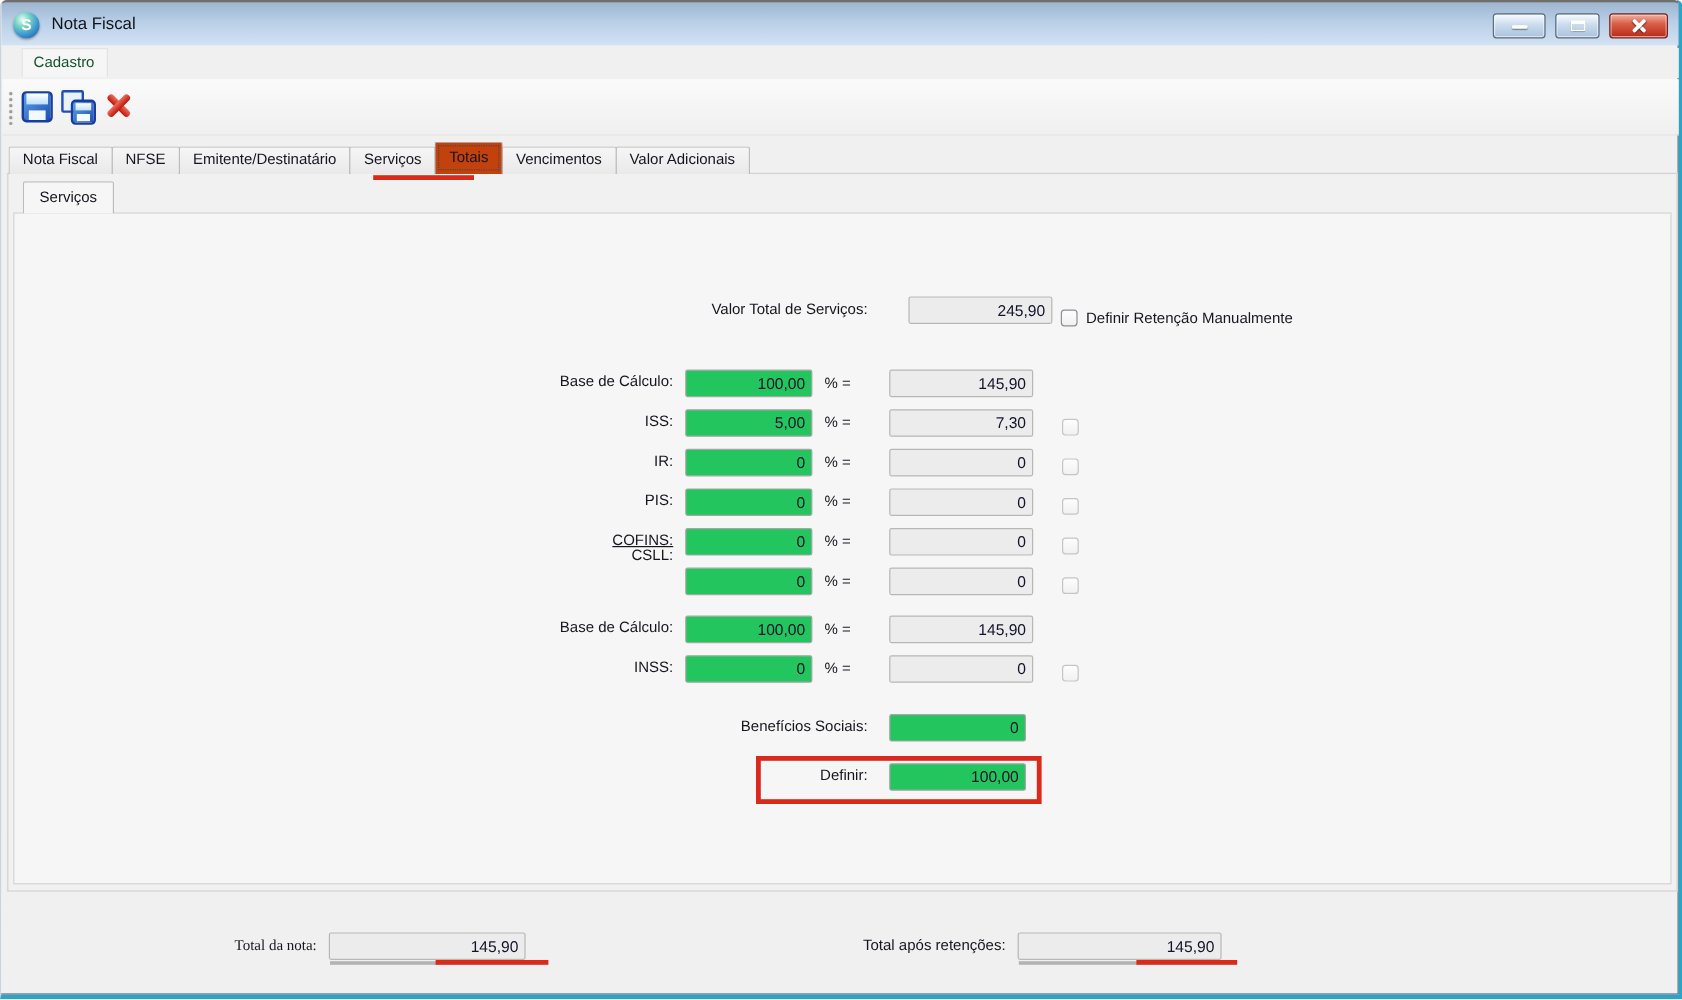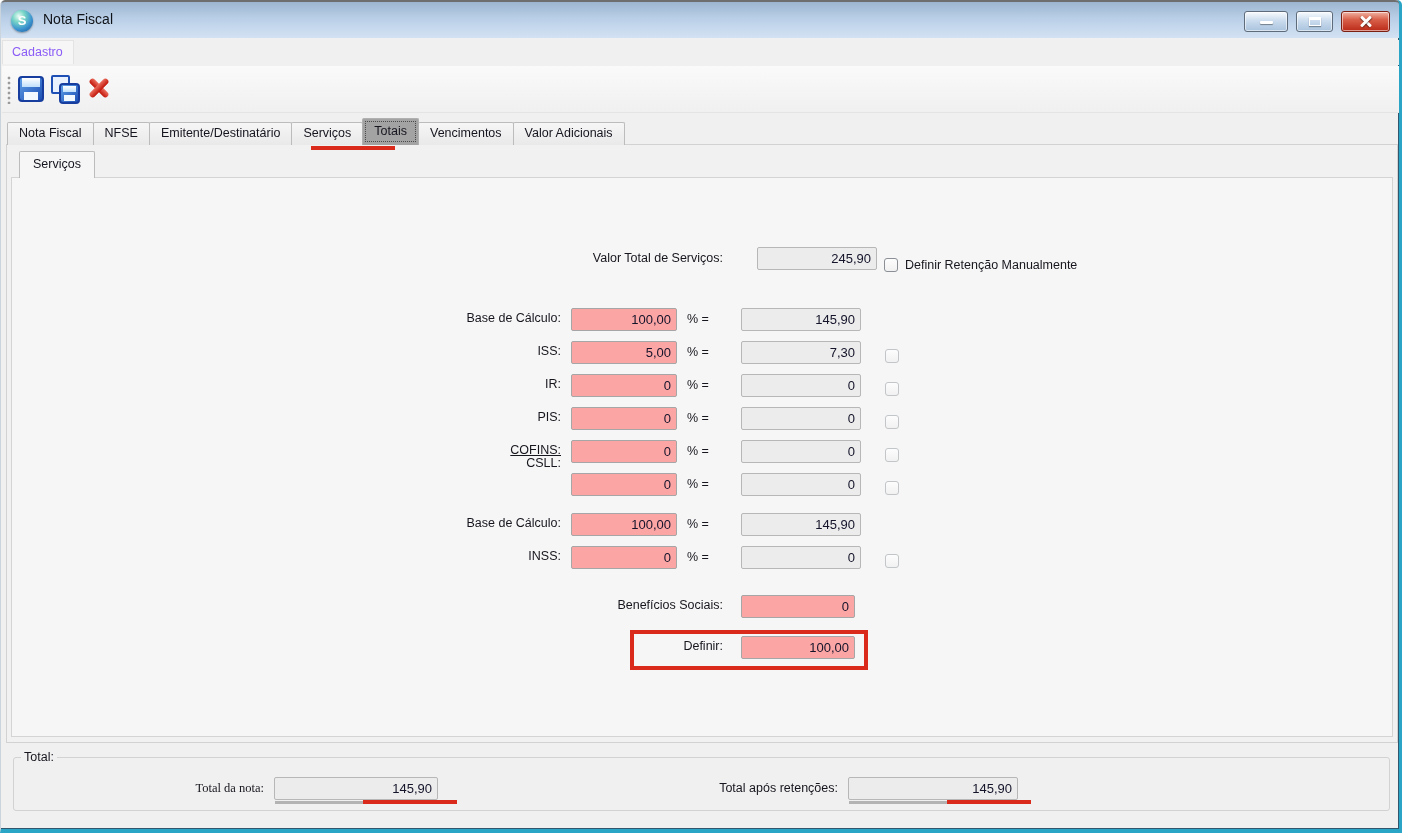--- a/index.html
+++ b/index.html
@@ -34,22 +34,22 @@
               box-shadow:0 1px 1px rgba(0,0,0,.4); border-radius:1px; }
   .glyph-restore{ position:absolute; left:12px; top:5px; width:12px; height:9px;
               border:1px solid #ffffff; border-top-width:3px; box-shadow:0 1px 1px rgba(0,0,0,.35); }
   .glyph-x b{ position:absolute; left:17px; top:8px; width:14px; height:3px; background:#fff;
               border-radius:1px; box-shadow:0 1px 1px rgba(0,0,0,.4); }
   .glyph-x b:first-child{ transform:rotate(45deg); }
   .glyph-x b:last-child{ transform:rotate(-45deg); }
 
   
   .menubar{ position:absolute; left:1px; top:40px; width:1398px; height:25px; background:#f0f0f0; }
-  .menu-item{ display:inline-block; padding:4px 10px 5px 9px; font-size:12.5px; color:#8b5cf6;
-              background:#f6f6f6; border:1px solid #e3e3e3; border-bottom:none; }
+  .menu-item{ display:inline-block; padding:4px 10px 5px 9px; font-size:12.5px; color:#14532d;
+              background:#f6f6f6; border:1px solid #e3e3e3; border-bottom:none;margin-left:16px; }
   .toolbar{ position:absolute; left:1px; top:66px; width:1398px; height:47px;
             background:linear-gradient(#fafafa,#f0f0f0); border-bottom:1px solid #e4e4e4; }
   .gripper{ position:absolute; left:5px; top:10px; width:4px; height:28px;
             background-image:radial-gradient(circle at 2px 2px,#9a9a9a 1.2px,transparent 1.7px);
             background-size:4px 5px; }
   .tbtn{ position:absolute; top:8px; width:30px; height:30px; }
 
   .fl-body{ position:absolute; inset:2px; background:linear-gradient(135deg,#5ea0e8,#1d4fb4);
             border:2px solid #173d9e; border-radius:4px; }
   .fl-shutter{ position:absolute; left:6px; right:6px; top:4px; height:9px;
@@ -65,37 +65,37 @@
 
   .xbar{ position:absolute; left:3px; top:11px; width:24px; height:6px;
          background:linear-gradient(#ec6f60,#c01508); border-radius:3px; }
   .xbar.a{ transform:rotate(45deg); } .xbar.b{ transform:rotate(-45deg); }
 
   
   .tabstrip{ position:absolute; left:6px; top:118px; height:27px; display:flex; align-items:flex-end; z-index:4; }
   .tab{ height:23px; padding:3px 11px 0 11px; font-size:12.5px; color:#15151f;
         background:linear-gradient(#f6f6f6,#e9e9e9); border:1px solid #bcbcbc; border-bottom:none;
         border-radius:2px 2px 0 0; margin-right:-1px; white-space:nowrap; }
-  .tab.selected{ height:27px; padding-top:5px; background:#a3a3a3; position:relative; z-index:5;
+  .tab.selected{ height:27px; padding-top:5px; background:#c2410c; position:relative; z-index:5;
         outline:1px dotted #4a4a4a; outline-offset:-4px; border-color:#b0b0b0; }
   .subtab{ position:absolute; left:18px; top:151px; height:27px; padding:5px 13px 0 13px; z-index:4;
         font-size:12.5px; color:#15151f; background:#f6f6f6; border:1px solid #bcbcbc; border-bottom:none;
         border-radius:2px 2px 0 0; }
 
   .main-page{ position:absolute; left:5px; top:144px; width:1392px; height:599px;
         background:#f1f1f1; border:1px solid #d2d2d2; z-index:1; }
   .sub-page{ position:absolute; left:10px; top:177px; width:1382px; height:560px;
         background:#f6f6f6; border:1px solid #d4d4d4; z-index:2; }
 
   
   .abs{ position:absolute; z-index:3; }
   .flabel{ font-size:12.5px; color:#16161e; text-align:right; }
   .field{ position:absolute; height:23px; border:1px solid #a6a6a6; border-radius:2px;
           font-family:"Liberation Sans",sans-serif; font-size:13px; text-align:right;
-          padding:0 5px; color:#13132a; background:#fca5a5; z-index:3; }
+          padding:0 5px; color:#13132a; background:#22c55e; z-index:3; }
   .field.ro{ background:#ececec; border-color:#b7b7b7; }
   .pcteq{ position:absolute; font-size:12.5px; color:#16161e; z-index:3; }
 
   .cb{ position:absolute; width:14px; height:14px; border:1px solid #c2c6c8; border-radius:3px;
        background:linear-gradient(#fdfdfd,#f1f1f1); z-index:3; }
   .cb.enabled{ border-color:#8a9095; }
 
   .groupbox{ position:absolute; border:1px solid #d8d8d8; border-radius:3px; z-index:2; }
   .gb-label{ position:absolute; top:-8px; left:7px; padding:0 3px; font-size:12.5px; color:#16161e; }
 
@@ -218,23 +218,20 @@
   <input class="field" style="left: 570px; top: 546px; width: 106px;" value="0">
   <span class="pcteq" style="left:686px; top:550px;">% =</span>
   <input class="field ro" style="left: 740px; top: 546px; width: 120px;" readonly="" value="0">
 
   <div class="abs flabel" style="left:480px; top:598px; width:242px;">Benefícios Sociais:</div>
   <input class="field" style="left: 740px; top: 595px; width: 114px;" value="0">
 
   <div class="abs flabel" style="left:480px; top:639px; width:242px;">Definir:</div>
   <input class="field" style="left: 740px; top: 636px; width: 114px;" value="100,00">
 
-  <div class="groupbox" style="left:12px; top:757px; width:1377px; height:54px; border-color:#d2d2d2;">
-    <span class="gb-label" style="background:#f0f0f0;">Total:</span>
-  </div>
   <div class="abs flabel" style="left:60px; top:781px; width:203px;font-family:Liberation Serif, serif;">Total da nota:</div>
   <input class="field ro" style="left: 273px; top: 777px; width: 164px;" readonly="" value="145,90">
   <div class="abs flabel" style="left:650px; top:781px; width:187px;">Total após retenções:</div>
   <input class="field ro" style="left: 847px; top: 777px; width: 170px;" readonly="" value="145,90">
 
   <div class="grey-shadow" style="left:274px; top:801px; width:90px; height:3px;"></div>
   <div class="grey-shadow" style="left:848px; top:801px; width:100px; height:3px;"></div>
 
   <div class="ann" style="left: 310px; top: 146px; width: 84px; height: 4px; background: rgb(217, 42, 27);"></div>
   <div class="ann ann-box" style="left: 629px; top: 630px; width: 238px; height: 40px; border-color: rgb(217, 42, 27);"></div>

